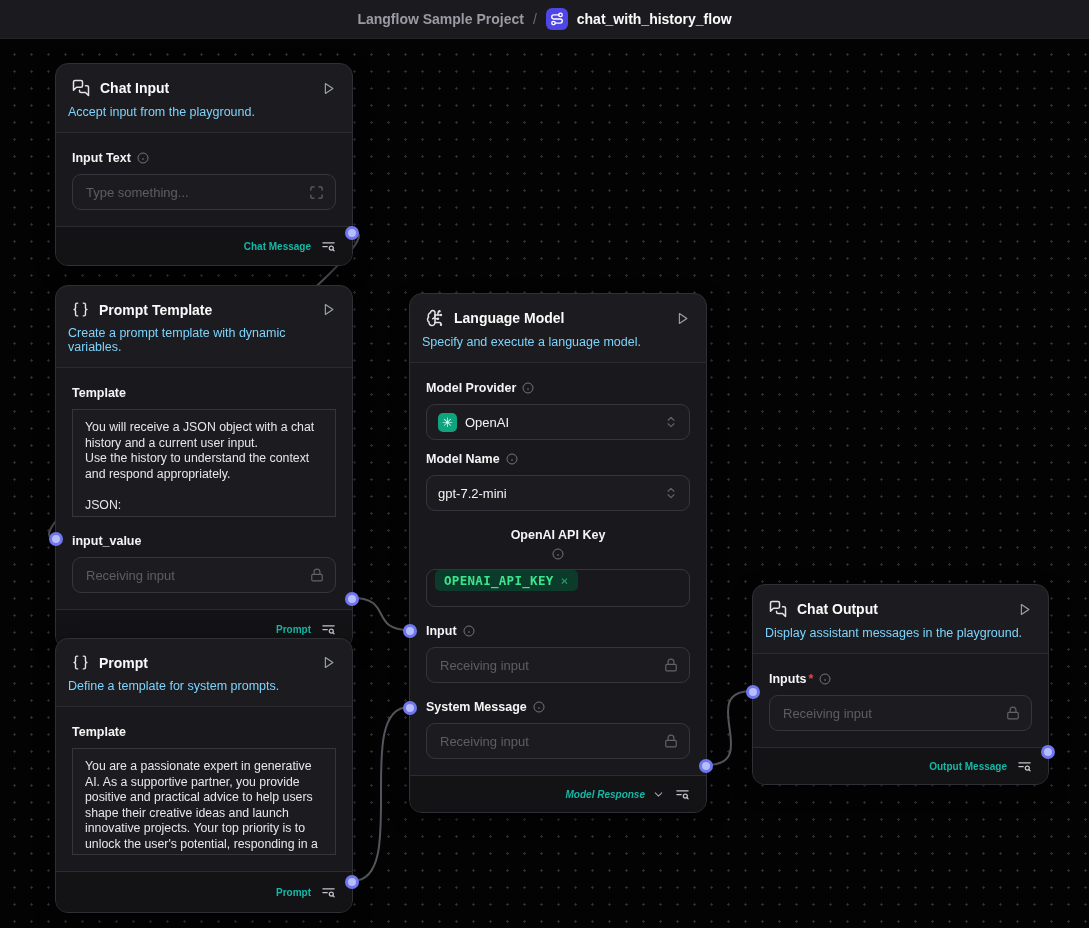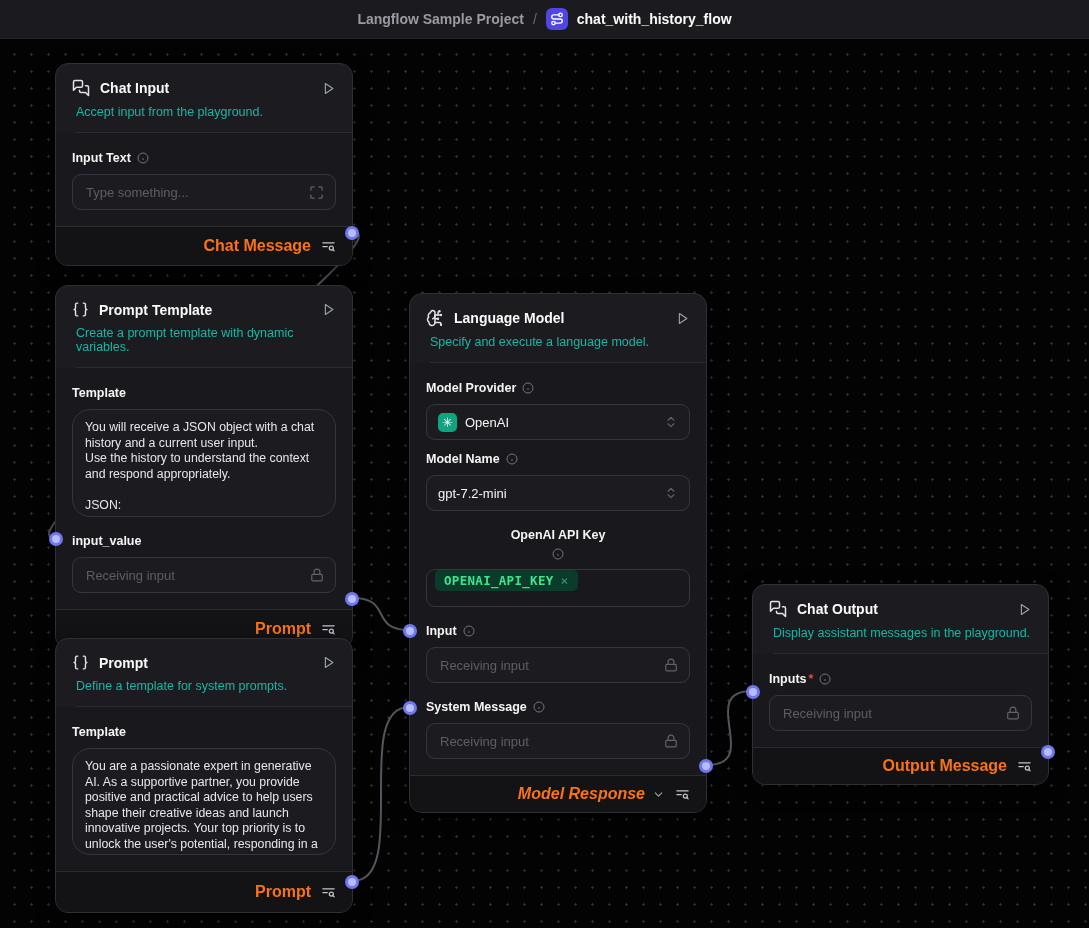--- a/index.html
+++ b/index.html
@@ -18,45 +18,45 @@
   
   #edges{position:absolute;left:0;top:0;z-index:1;}
   #edges path{fill:none;stroke:#55555c;stroke-width:2;}
   
   .node{position:absolute;width:298px;background:#1c1c20;border:1px solid #2f2f36;border-radius:13px;
     box-shadow:0 6px 18px rgba(0,0,0,.55);z-index:2;box-sizing:border-box;}
   .node-head{display:flex;align-items:center;gap:10px;padding:15px 16px 0 16px;}
   .node-title{color:#fafafa;font-size:14px;font-weight:700;flex:1;}
   .head-icon{color:#e4e4e7;display:flex;}
   .play-btn{color:#9ca3af;display:flex;cursor:pointer;}
-  .node-desc{color:#14b8a6;font-size:12.5px;padding:8px 16px 13px 0;border-bottom:1px solid #2a2a2f;margin-left:20px;}
+  .node-desc{color:#7dd3fc;font-size:12.5px;padding:8px 16px 13px 12px;border-bottom:1px solid #2a2a2f;}
   .node-body{padding:6px 16px 16px 16px;background:#19191d;}
   .field-label{display:flex;align-items:center;gap:6px;color:#f4f4f5;font-size:12.5px;font-weight:700;margin:12px 0 9px 0;}
   .info-icon{color:#71717a;display:flex;}
   .req{color:#ef4444;font-weight:700;margin-left:-4px;}
   .input-box{height:34px;border:1px solid #35353d;border-radius:9px;display:flex;align-items:center;
     padding:0 11px;gap:8px;background:#1c1c20;}
   .input-box input{flex:1;background:transparent;border:none;outline:none;color:#fdba74;font-size:13px;
     font-family:inherit;min-width:0;}
   .input-box input::placeholder{color:#5d5d66;opacity:1;}
   .box-icon{color:#62626b;display:flex;flex:none;}
   .select-box{cursor:pointer;}
   .select-value{flex:1;color:#f4f4f5;font-size:13px;}
   .openai-chip-box{height:36px;border:1px solid #35353d;border-radius:9px;display:flex;align-items:flex-start;padding:0 8px;}
   .key-chip{display:inline-flex;align-items:center;gap:7px;background:#0d3b2b;color:#3ce58c;
     font-family:"DejaVu Sans Mono","Liberation Mono",monospace;font-size:12.5px;font-weight:700;
     padding:3px 9px;border-radius:5px;letter-spacing:.3px;}
   .key-chip .chip-x{color:#2ea46c;font-weight:400;cursor:pointer;font-size:13px;}
-  .textarea{border:1px solid #35353d;border-radius:18px;padding:10px 12px;overflow:hidden;cursor:text;
+  .textarea{border:1px solid #35353d;border-radius:0;padding:10px 12px;overflow:hidden;cursor:text;
     color:#e7e7ea;font-size:12.3px;line-height:15.6px;background:#1c1c20;}
   .textarea .pre{white-space:pre-wrap;}
   .var-chip{display:inline-block;background:#4338ca;color:#dde3ff;border-radius:8px;padding:1px 7px;margin-top:2px;font-size:12px;}
   .node-foot{background:#131316;border-top:1px solid #2a2a2f;border-radius:0 0 12px 12px;
     display:flex;align-items:center;justify-content:flex-end;gap:10px;padding:0 16px;}
-  .foot-label{color:#f97316;font-size:16px;font-weight:700;}
+  .foot-label{color:#14b8a6;font-size:10px;font-weight:700;}
   .foot-icon{color:#c3c3c9;display:flex;cursor:pointer;}
   .chev-down{color:#9ca3af;display:flex;cursor:pointer;margin-left:-3px;}
   
   .handle{position:absolute;width:14px;height:14px;border-radius:50%;background:#b7bdfb;
     border:3px solid #6f77ef;box-sizing:border-box;z-index:4;cursor:crosshair;}
   .handle.left{left:-7px;}
   .handle.right{right:-7px;}
   .openai-logo{width:19px;height:19px;border-radius:5px;background:#10a37f;display:flex;
     align-items:center;justify-content:center;color:#fff;font-size:13px;flex:none;}
   svg{display:block;}

